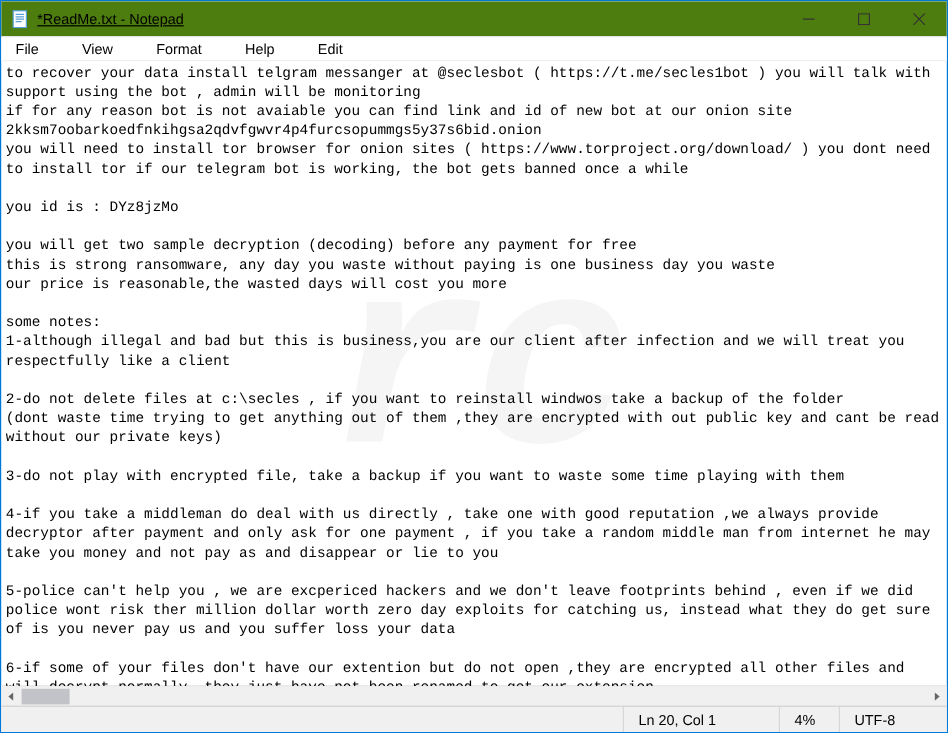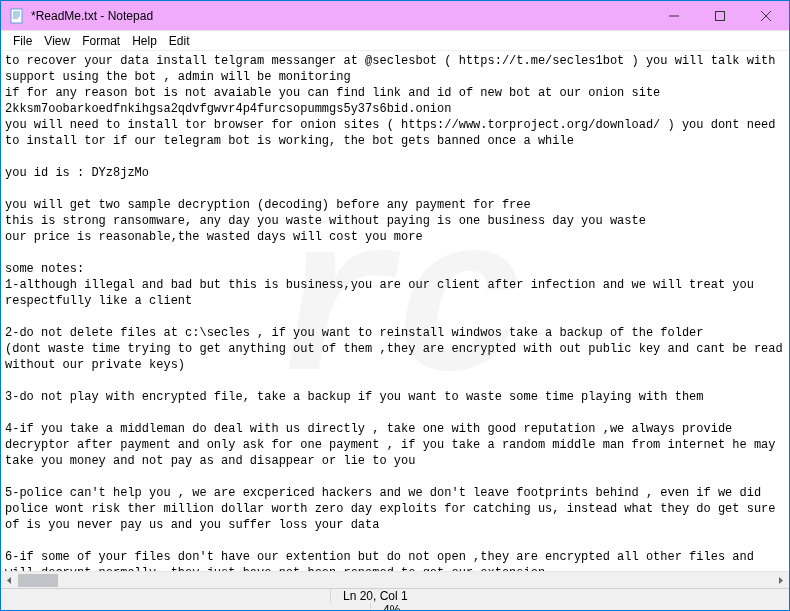--- a/index.html
+++ b/index.html
@@ -8,27 +8,28 @@
       background: #fff;
       width: 790px;
       height: 611px;
       overflow: hidden;
       display: flex;
       flex-direction: column;
       border: 1px solid #0078d7;
     }
     .titlebar {
       height: 30px;
-      background: #f0abfc;
+      background: #4d7c0f;
       display: flex;
       align-items: center;
       padding-left: 8px;
       border-bottom: 1px solid #e5e5e5;
       font-size: 12px;
       color: #000;
+      text-decoration: underline;
     }
     .titlebar-icon {
       width: 16px; height: 16px;
       margin-right: 6px;
       display: inline-flex;
       align-items: center;
       justify-content: center;
     }
     .titlebar-title { flex: 0 0 auto; }
     .titlebar-spacer { flex: 1; }
@@ -46,20 +47,21 @@
     .win-btn svg { stroke: #333; fill: none; }
     .menubar {
       height: 20px;
       background: #fff;
       display: flex;
       align-items: center;
       padding-left: 6px;
       font-size: 12px;
       color: #000;
       border-bottom: 1px solid #f0f0f0;
+      gap: 24px;
     }
     .menu-item {
       padding: 2px 6px;
       cursor: default;
     }
     .content {
       flex: 1;
       overflow: auto;
       padding: 2px 4px 2px 4px;
       font-family: Consolas, "Courier New", monospace;
@@ -84,21 +86,20 @@
       user-select: none;
     }
     .statusbar {
       height: 22px;
       background: #f0f0f0;
       border-top: 1px solid #d0d0d0;
       display: flex;
       align-items: center;
       font-size: 12px;
       color: #000;
-      flex-direction: column;
     }
     .status-cell {
       padding: 0 12px;
       border-left: 1px solid #d7d7d7;
       height: 100%;
       display: flex;
       align-items: center;
       white-space: nowrap;
     }
     .status-spacer { flex: 1; }

